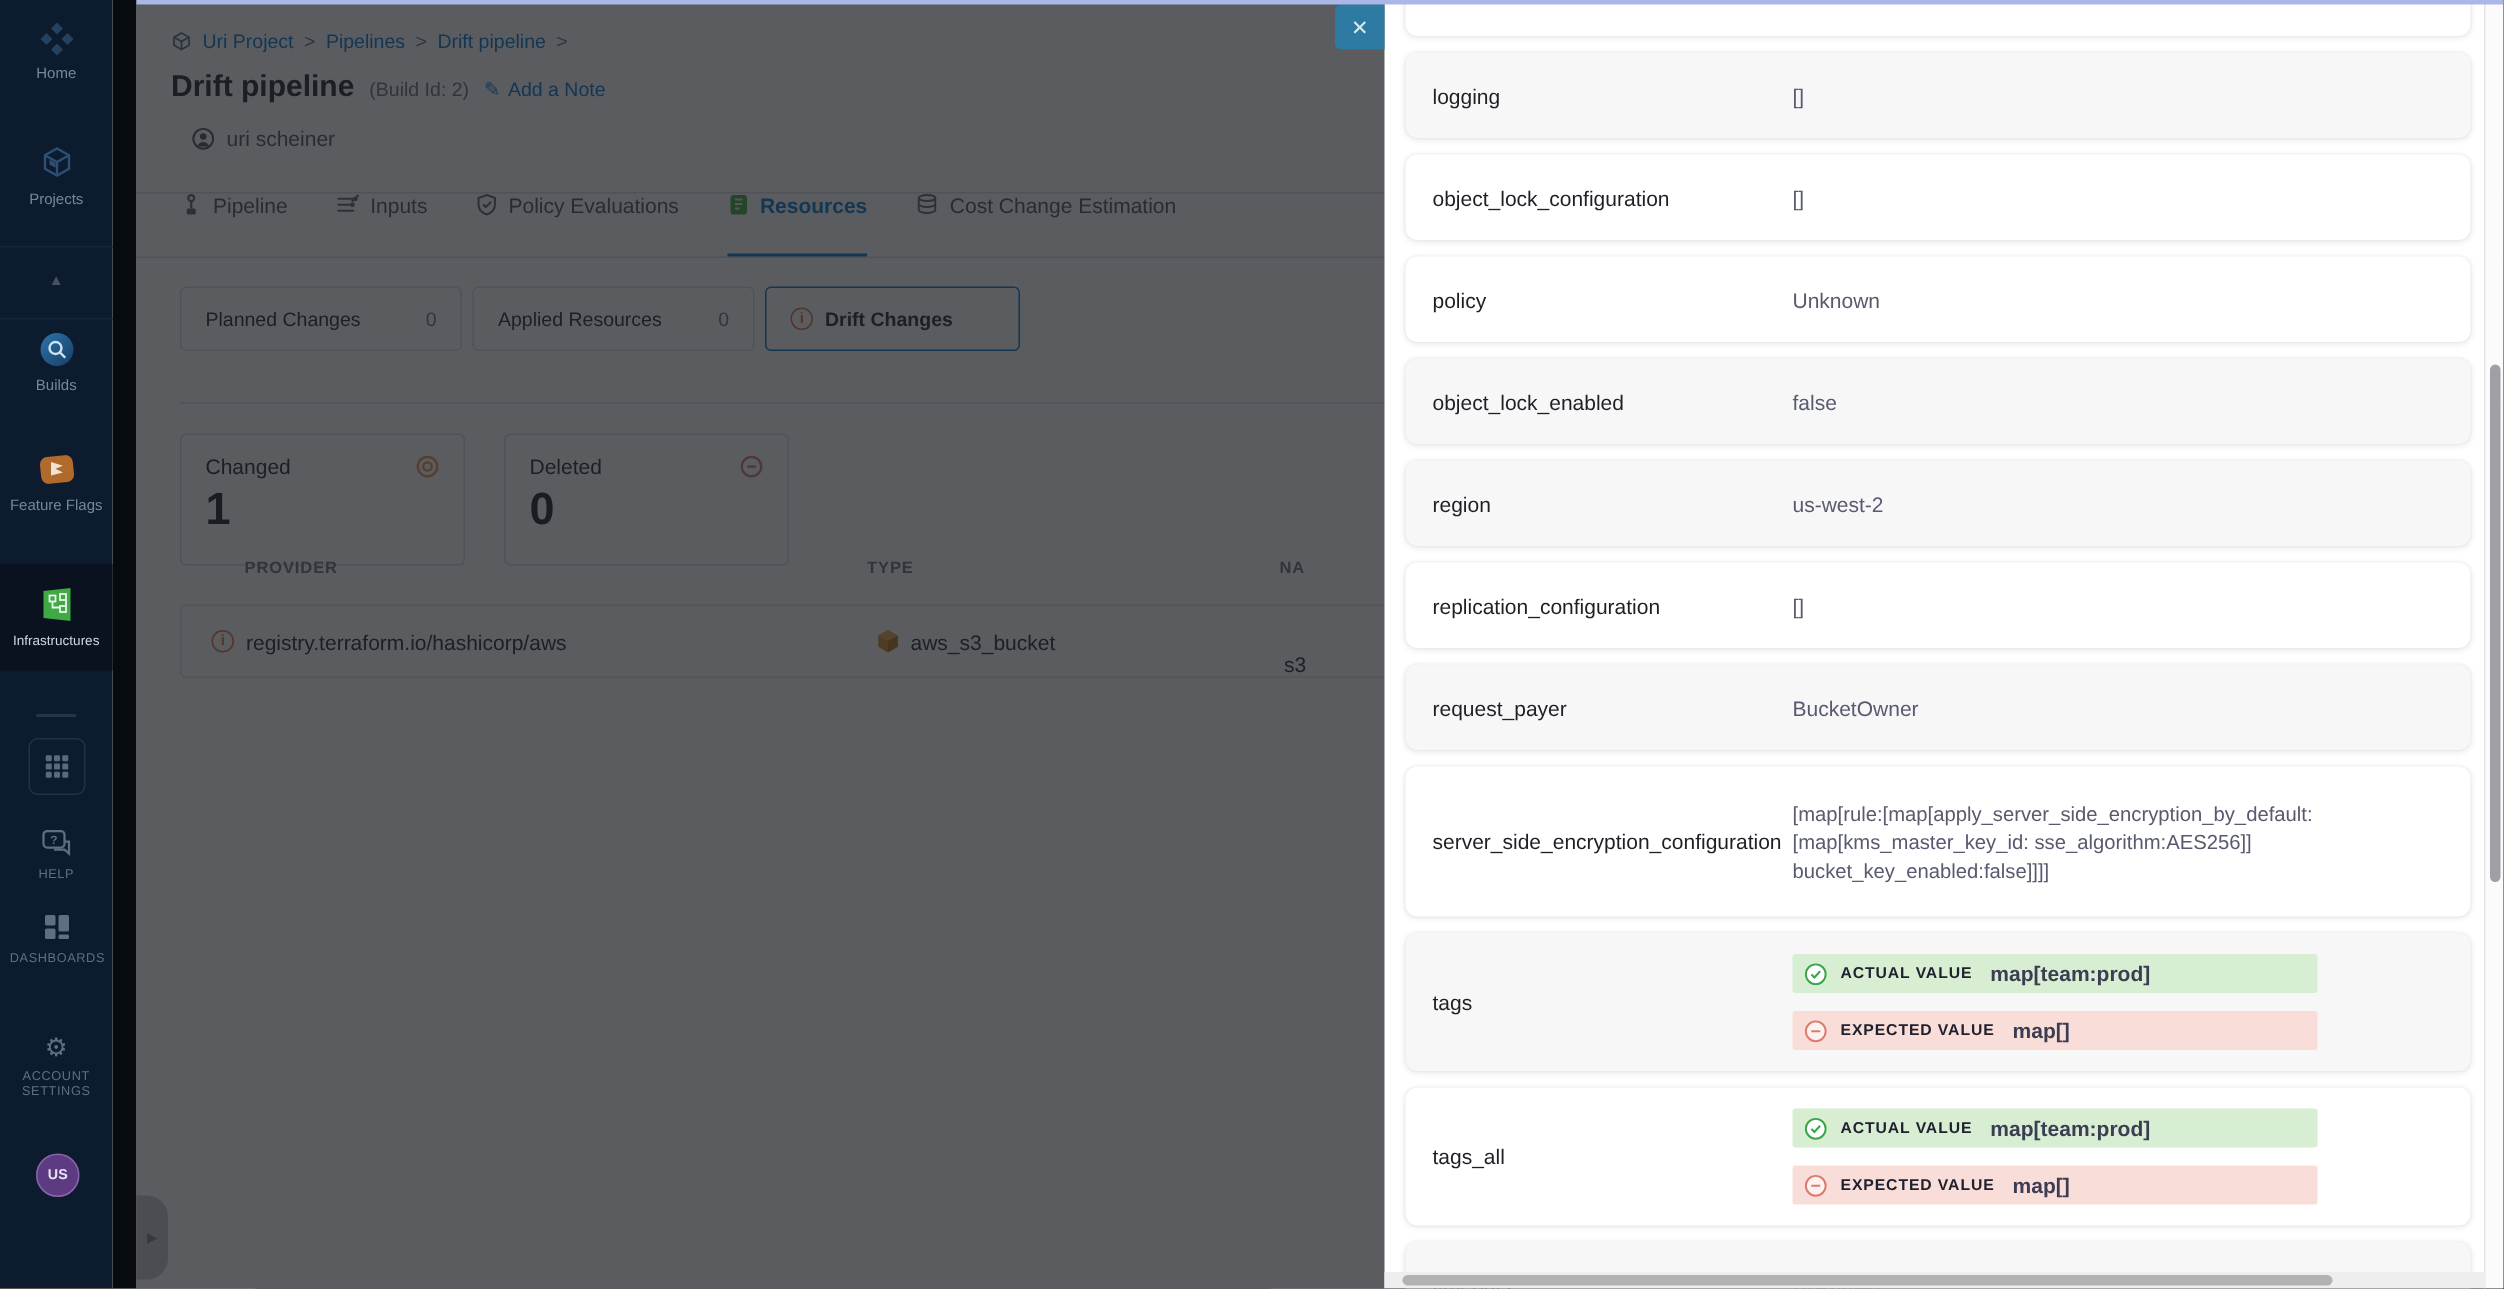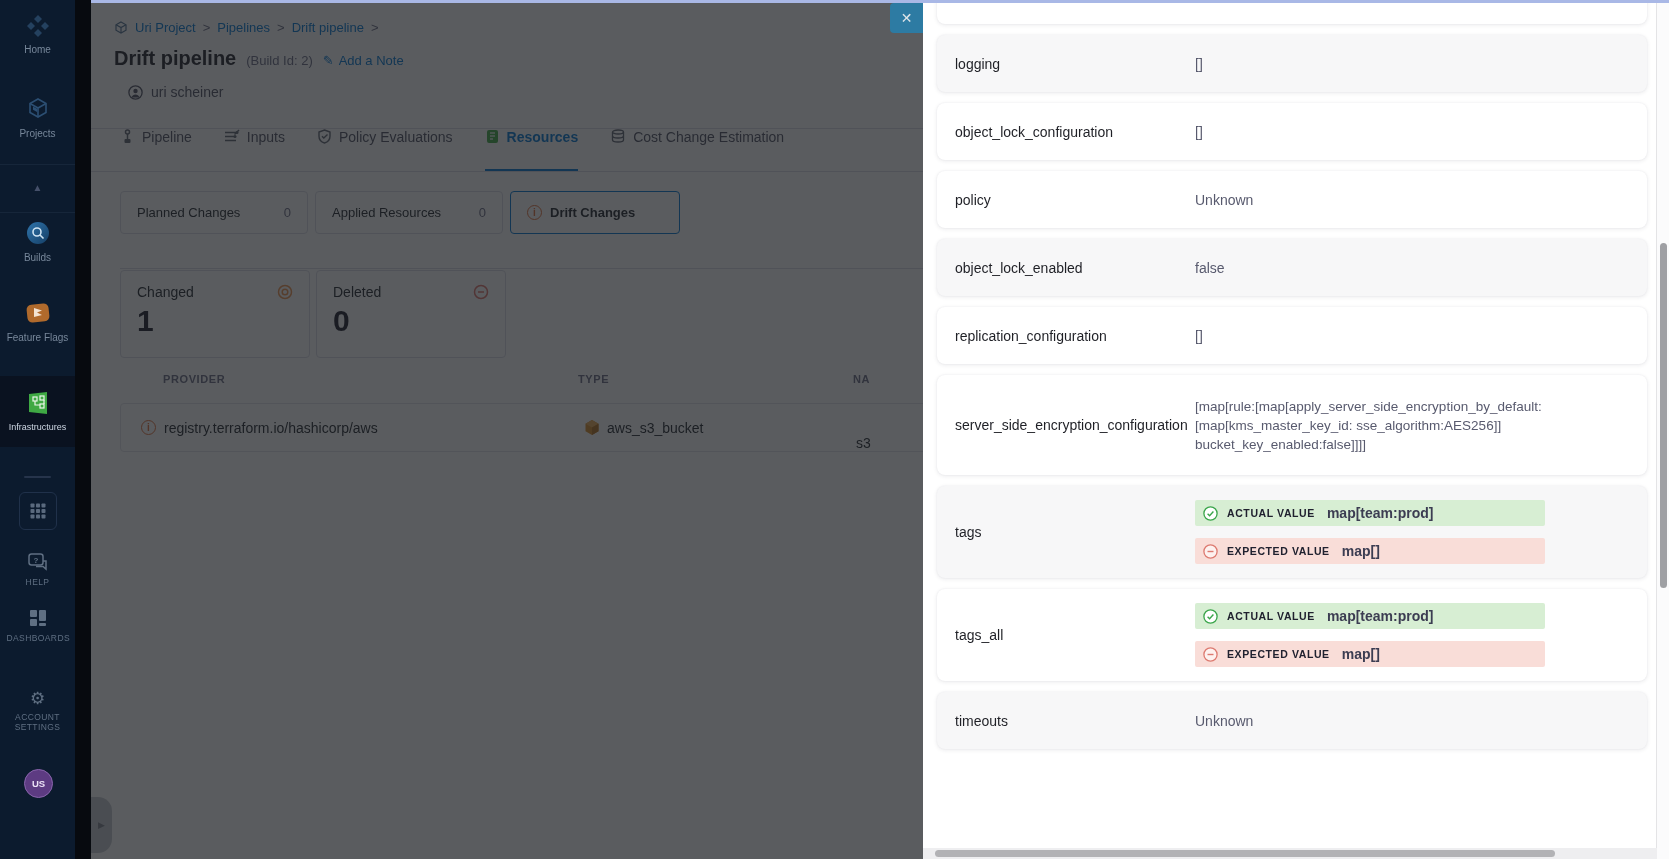--- a/index.html
+++ b/index.html
@@ -36,21 +36,21 @@
         display:flex;gap:32px;padding-left:29px;box-sizing:border-box;}
   .tab{display:flex;align-items:flex-start;gap:7px;font-size:14px;color:#4f5162;cursor:pointer;border-bottom:2px solid transparent;}
   .tab.active{color:#0278d5;font-weight:bold;border-bottom:2px solid #0278d5;}
   .filters{position:absolute;top:191px;left:29px;display:flex;gap:7px;}
   .fcard{width:188px;height:43px;border:1px solid #d9dae5;border-radius:4px;background:#fff;box-sizing:border-box;
          display:flex;align-items:center;justify-content:space-between;padding:0 16px;font-size:13px;color:#22272d;cursor:pointer;}
   .fcard .cnt{color:#6b6d85;}
   .fcard .cnt.blue{color:#0278d5;}
   .fcard.selected{width:170px;border:1px solid #0278d5;justify-content:flex-start;gap:8px;font-weight:bold;}
   .rule{position:absolute;top:268px;left:29px;right:0;height:1px;background:#d9dae5;}
-  .stats{position:absolute;top:270px;left:29px;display:flex;gap:6px;justify-content:flex-end;}
+  .stats{position:absolute;top:289px;left:29px;display:flex;gap:26px;justify-content:flex-end;}
   .scard{width:190px;height:88px;border:1px solid #d9dae5;border-radius:4px;background:#fff;box-sizing:border-box;padding:13px 16px;}
   .scard .top{display:flex;justify-content:space-between;align-items:center;font-size:14px;color:#22272d;}
   .scard .val{font-size:30px;font-weight:bold;color:#1c1c28;margin-top:4px;}
   .th{position:absolute;top:373px;font-size:11px;font-weight:bold;letter-spacing:.6px;color:#6b6d85;}
   .trow{position:absolute;top:403px;left:29px;width:1445px;height:49px;background:#fff;border:1px solid #e2e3ea;border-radius:4px;
         box-sizing:border-box;cursor:pointer;}
   .trow .cell{position:absolute;top:0;height:47px;display:flex;align-items:center;font-size:14px;color:#22272d;}
   .circ-i{display:inline-flex;width:15px;height:15px;border:1.5px solid #e2703a;border-radius:50%;color:#e2703a;
           font-size:10px;font-weight:bold;align-items:center;justify-content:center;font-style:normal;box-sizing:border-box;}
   .handle{position:absolute;left:0;top:797px;width:21px;height:56px;background:#c6cad0;border-radius:0 14px 14px 0;
@@ -370,23 +370,31 @@
           <div class="v">[]</div>
         </div>
         <div class="drow">
           <div class="k">policy</div>
           <div class="v">Unknown</div>
         </div>
         <div class="drow alt">
           <div class="k">object_lock_enabled</div>
           <div class="v">false</div>
         </div>
+        <div class="drow alt">
+          <div class="k">region</div>
+          <div class="v">us-west-2</div>
+        </div>
         <div class="drow">
           <div class="k">replication_configuration</div>
           <div class="v">[]</div>
+        </div>
+        <div class="drow alt">
+          <div class="k">request_payer</div>
+          <div class="v">BucketOwner</div>
         </div>
         <div class="drow tall">
           <div class="k">server_side_encryption_configuration</div>
           <div class="v">[map[rule:[map[apply_server_side_encryption_by_default: [map[kms_master_key_id: sse_algorithm:AES256]] bucket_key_enabled:false]]]]</div>
         </div>
         <div class="drow alt diff">
           <div class="k">tags</div>
           <div class="diffcol">
             <div class="strip ok">
               <span style="display: inline-flex;">

